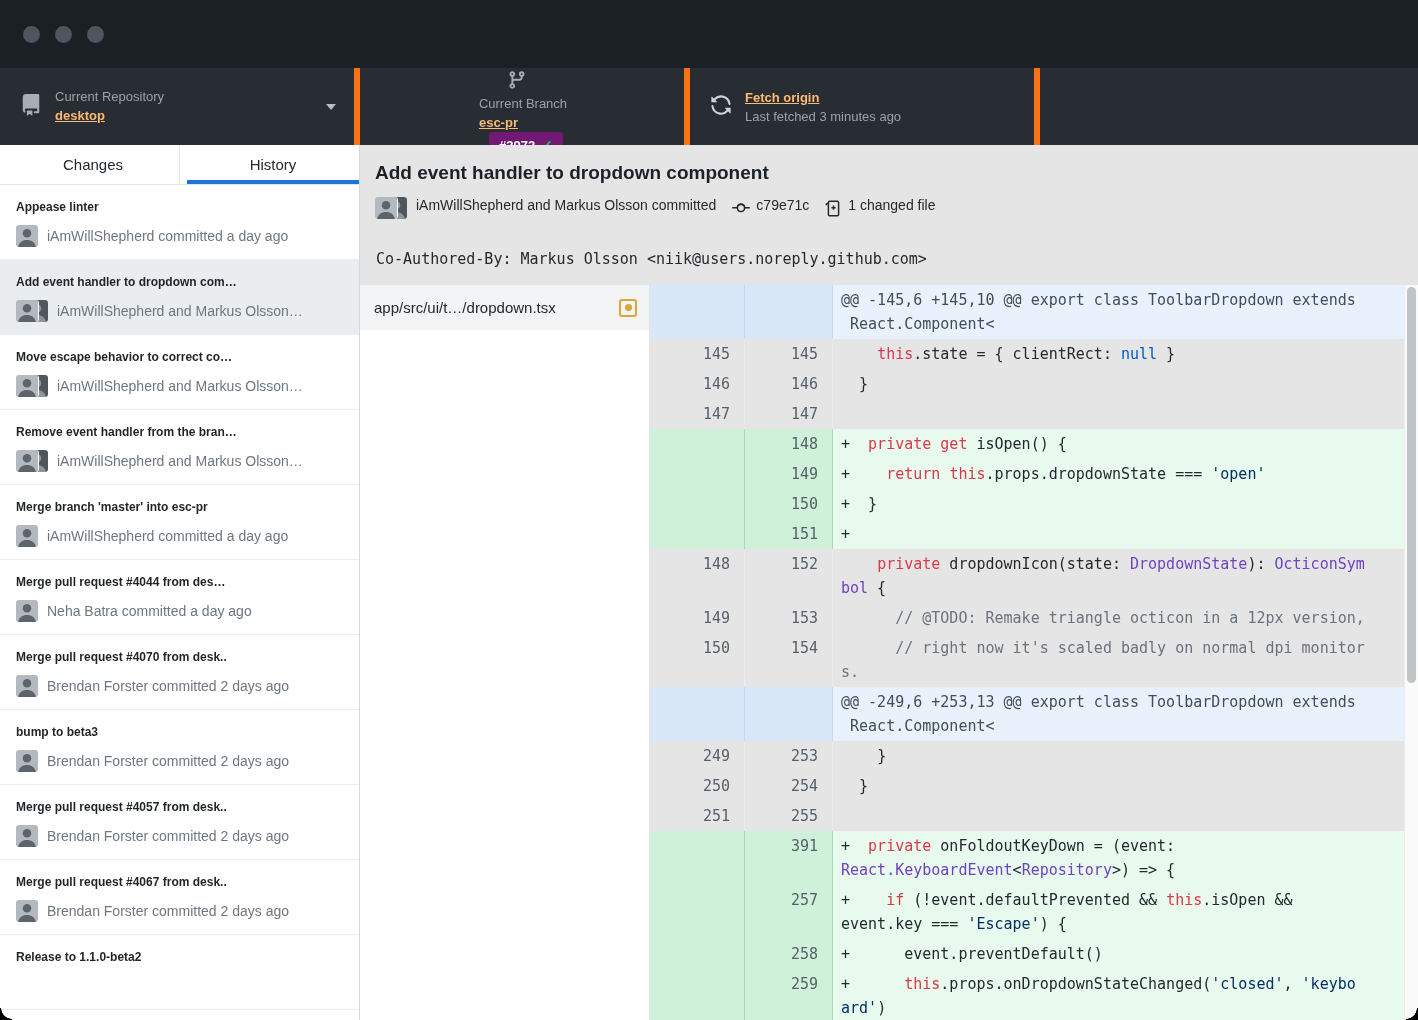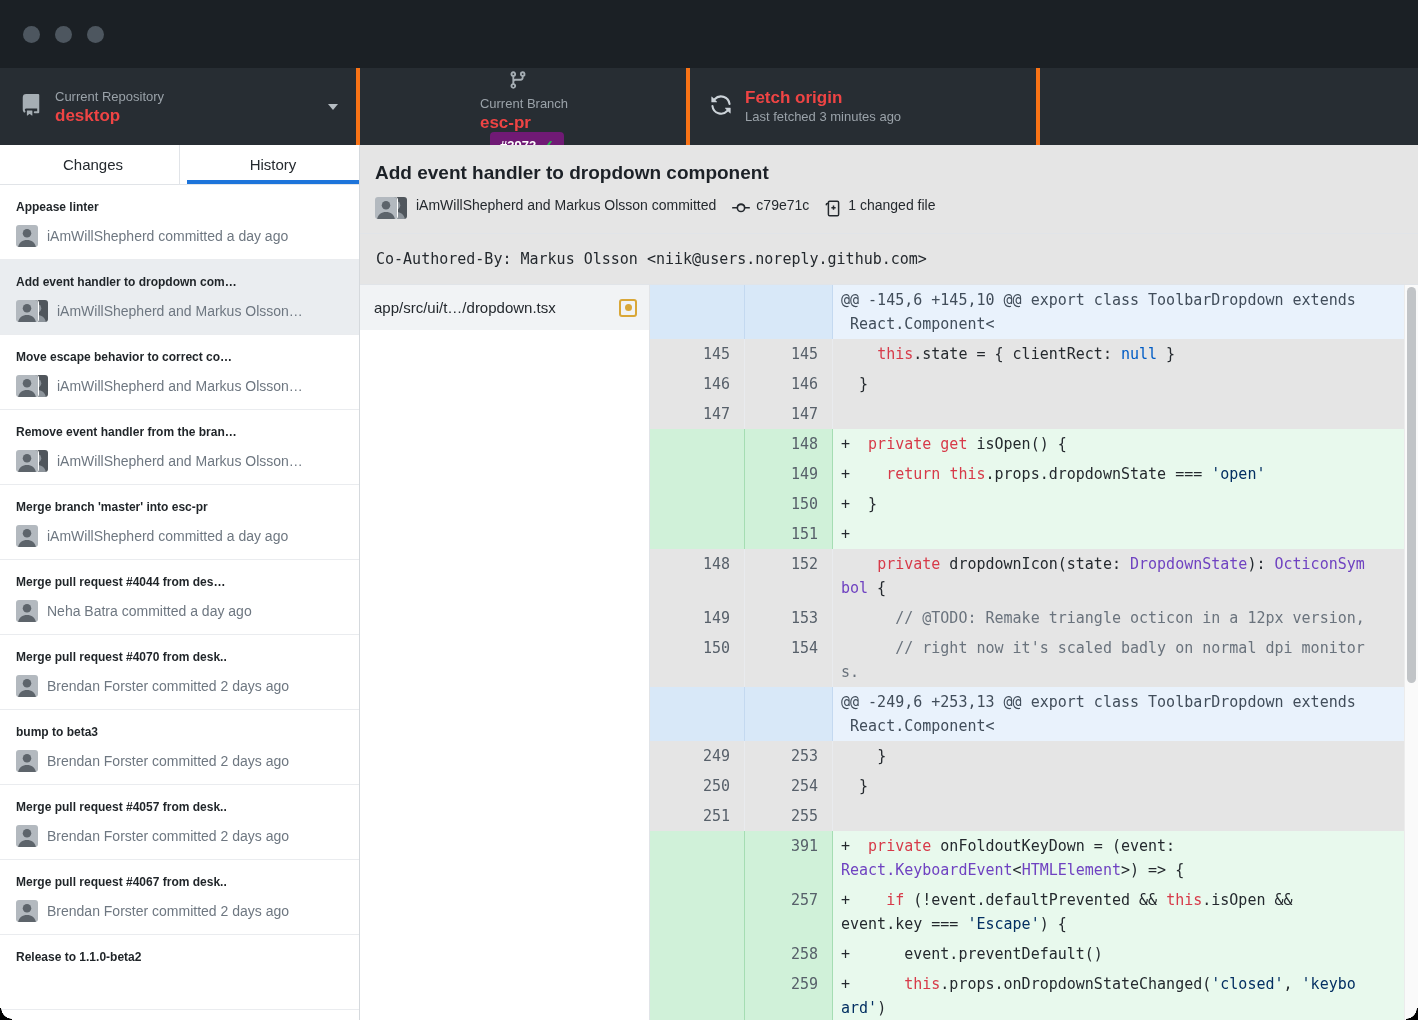--- a/index.html
+++ b/index.html
@@ -9,28 +9,28 @@
   .window { width:1418px; height:1020px; display:flex; flex-direction:column; background:#fff; }
 
   
   .titlebar { height:68px; background:var(--titlebar-bg); flex-shrink:0;
               display:flex; align-items:center; padding-left:23px; gap:15px; }
   .traffic-dot { width:17px; height:17px; border-radius:50%; background:#4d565f; }
 
   
   .toolbar { height:77px; background:var(--toolbar-bg); flex-shrink:0; display:flex; color:#fff; }
   .tb-btn { display:flex; align-items:center; padding:0 18px 0 20px;
-            border-right:4px solid #f97316; cursor:default; }
+            border-right:6px solid #f97316; cursor:default; }
   .tb-btn.repo   { width:360px; }
   .tb-btn.branch { width:330px;flex-direction:column; }
   .tb-btn.fetch  { width:350px; }
   .tb-icon { flex-shrink:0; margin-right:13px; }
   .tb-text { display:flex; flex-direction:column; gap:2px; min-width:0; flex:1; }
   .tb-label { font-size:13px; color:#9aa2a9; line-height:16px; }
-  .tb-value { font-size:17px; font-weight:bold; color:#ef4444; line-height:18px; }
+  .tb-value { font-size:13px; font-weight:bold; color:#fdba74; line-height:18px;text-decoration:underline; }
   .caret { width:0; height:0; border-left:5px solid transparent; border-right:5px solid transparent;
            border-top:6px solid #b6bdc3; margin-left:12px; flex-shrink:0; }
   .badge { background:#701a75; border-radius:4px; padding:5px 10px; font-size:13px; font-weight:bold;
            display:flex; align-items:center; gap:6px; flex-shrink:0; margin-left:6px; }
   .badge .check { color:var(--check-green); font-size:14px; font-weight:bold; }
 
   
   .content { flex:1; display:flex; min-height:0; }
 
   
@@ -470,21 +470,21 @@
             </div>
             <div class="drow ctx">
               <div class="gut g1">251</div>
               <div class="gut g2">255</div>
               <div class="code"></div>
             </div>
             <div class="drow add">
               <div class="gut g1"></div>
               <div class="gut g2">391</div>
               <div class="code"><span class="tk-pl">+  </span><span class="tk-kw">private</span><span class="tk-pl"> onFoldoutKeyDown = (event:
-</span><span class="tk-ty">React.KeyboardEvent</span><span class="tk-pl">&lt;</span><span class="tk-ty">HTMLElement</span><span class="tk-pl">&gt;) =&gt; {</span></div>
+</span><span class="tk-ty">React.KeyboardEvent</span><span class="tk-pl">&lt;</span><span class="tk-ty">Repository</span><span class="tk-pl">&gt;) =&gt; {</span></div>
             </div>
             <div class="drow add">
               <div class="gut g1"></div>
               <div class="gut g2">257</div>
               <div class="code"><span class="tk-pl">+    </span><span class="tk-kw">if</span><span class="tk-pl"> (!event.defaultPrevented &amp;&amp; </span><span class="tk-kw">this</span><span class="tk-pl">.isOpen &amp;&amp;
 event.key === </span><span class="tk-st">'Escape'</span><span class="tk-pl">) {</span></div>
             </div>
             <div class="drow add">
               <div class="gut g1"></div>
               <div class="gut g2">258</div>

